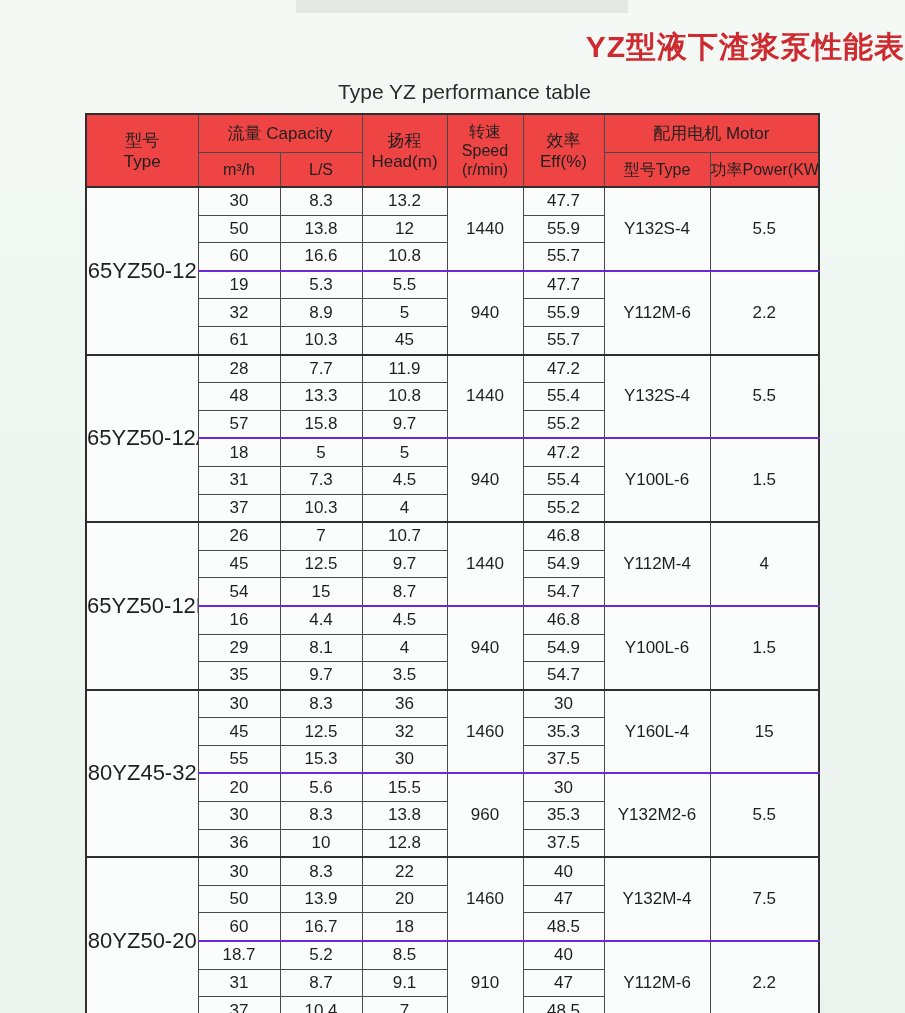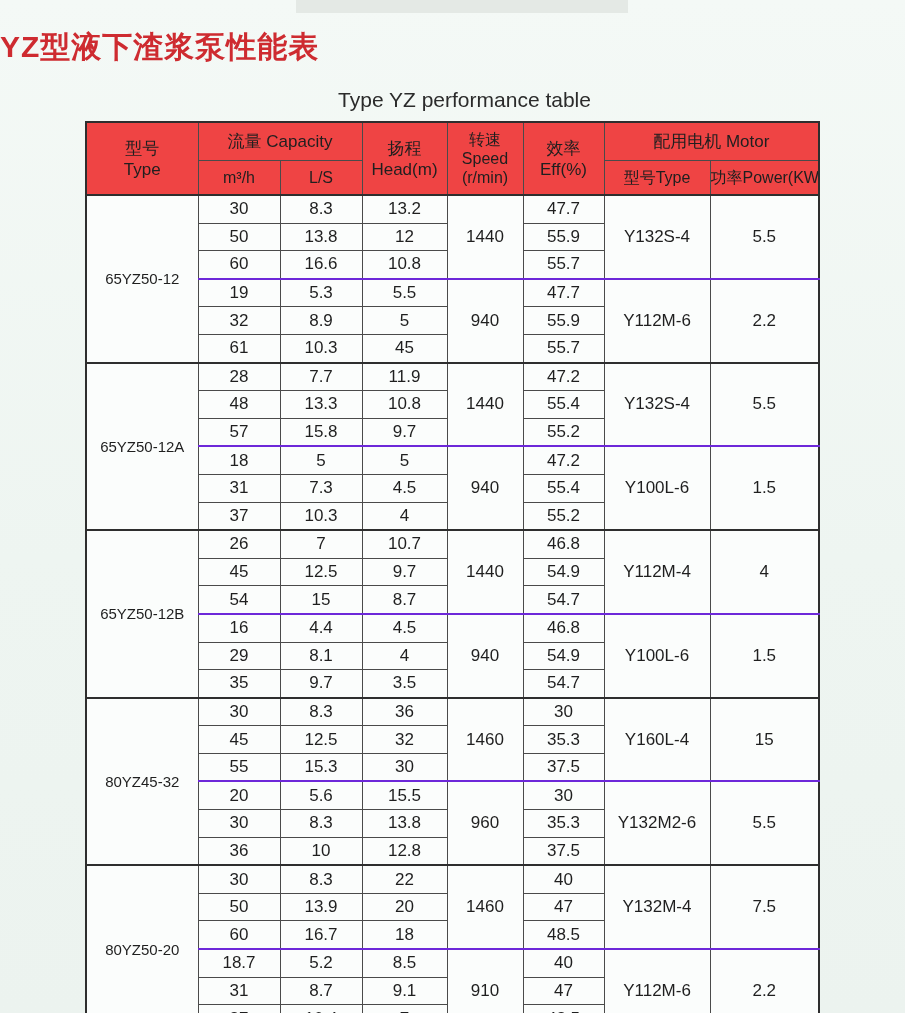--- a/index.html
+++ b/index.html
@@ -10,46 +10,46 @@
   }
   .page{
     position:relative;width:905px;height:1013px;overflow:hidden;
     background:linear-gradient(180deg,#f4f9f6 0%,#eef5f1 55%,#ecf3ef 100%);
   }
   .top-smudge{
     position:absolute;left:296px;top:0;width:332px;height:13px;
     background:#e1e6e2;opacity:.85;
   }
   .title{
-    padding-top:27px;text-align:left;
+    padding-top:27px;text-align:right;
     color:#ce2b30;font-size:30px;font-weight:bold;letter-spacing:1px;
   }
   .subtitle{
-    margin-top:20px;text-align:center;color:#2b2b2b;font-size:21px;padding-left:24px;
+    margin-top:12px;text-align:center;color:#2b2b2b;font-size:21px;padding-left:24px;
   }
   table.perf{
     border-collapse:collapse;table-layout:fixed;
     margin:9px 0 0 85px;width:733px;
     background:#fbfdfc;border:2px solid #2e2e2e;
   }
   .perf th,.perf td{
     border:1px solid #4a4a4a;
     text-align:center;vertical-align:middle;
     color:#1f1f1f;padding:0;overflow:hidden;white-space:nowrap;
   }
   .perf thead th{
     background:#ef4444;font-weight:normal;
     font-size:17px;line-height:21px;height:37px;
   }
   .perf thead tr.sub th{height:33px;font-size:16px;}
   .perf thead th.speed-h{line-height:19px;font-size:16px;}
   .perf td{font-size:17px;height:26.6px;}
   .perf tr.group-start td{border-top:2.5px solid #2e2e2e;}
   .perf tr.block-start td{border-top:2px solid #6d28d9;}
-  .perf td.model-cell{font-size:15px;}
+  .perf td.model-cell{font-size:22px;}
 </style>
 </head>
 <body>
 
 <div class="page">
   <div class="top-smudge"></div>
 
   <div class="title">YZ型液下渣浆泵性能表</div>
   <div class="subtitle">Type YZ performance table</div>
 

